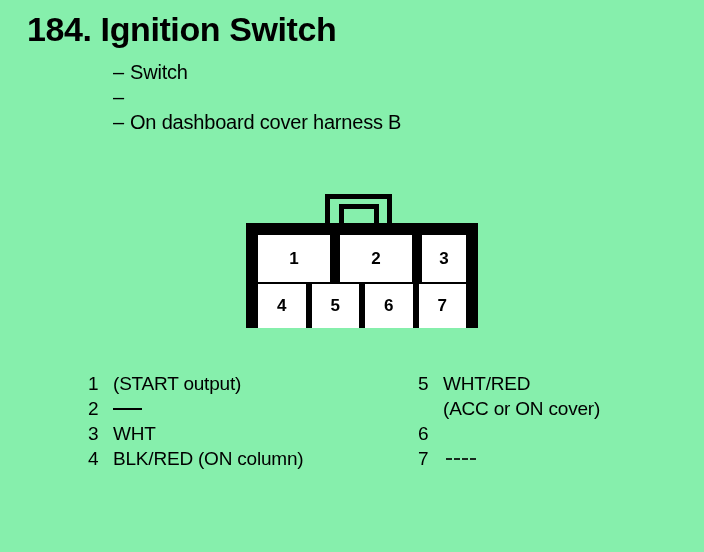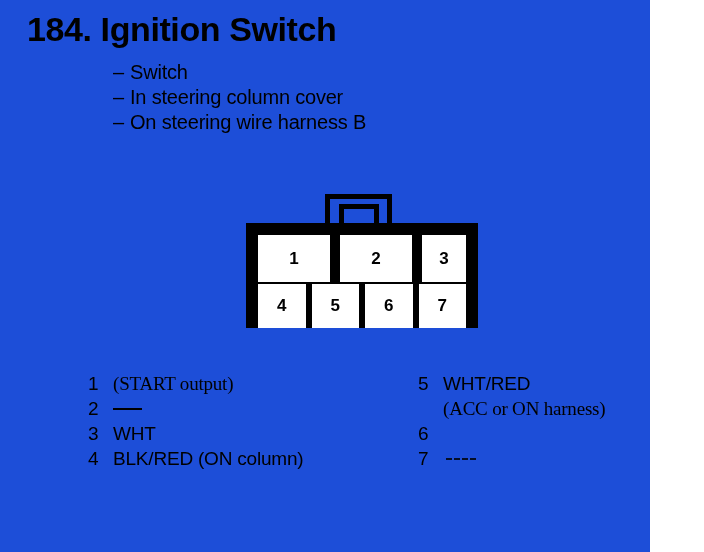--- a/index.html
+++ b/index.html
@@ -3,23 +3,23 @@
 <meta charset="utf-8">
 <title>Ignition Switch Connector</title>
 <style>
   html, body {
     margin: 0;
     padding: 0;
     background: #ffffff;
   }
   #page {
     position: relative;
-    width: 650px;
+    width: 704px;
     height: 552px;
-    background: #1d4ed8;
+    background: #86efac;
     overflow: hidden;
     font-family: "Liberation Sans", sans-serif;
     color: #000000;
     -webkit-font-smoothing: none;
   }
 
   
   .title {
     position: absolute;
     left: 27px;
@@ -143,21 +143,20 @@
   }
   .pin-num {
     flex: 0 0 25px;
     text-align: left;
   }
   .pin-body {
     flex: 1 1 auto;
   }
   .pin-sub {
     display: block;
-    font-family: Liberation Serif, serif;
   }
   .dash-solid {
     display: inline-block;
     width: 29px;
     height: 0;
     border-top: 2px solid #000;
     vertical-align: 0.28em;
   }
   .dash-faint {
     display: inline-block;
@@ -176,25 +175,24 @@
 
   <div class="title">184.  Ignition Switch</div>
 
   <div class="subtitle-list">
     <div class="subtitle-row">
       <span class="subtitle-dash">–</span>
       <span>Switch</span>
     </div>
     <div class="subtitle-row">
       <span class="subtitle-dash">–</span>
-      <span>In steering column cover</span>
     </div>
     <div class="subtitle-row">
       <span class="subtitle-dash">–</span>
-      <span>On steering wire harness B</span>
+      <span>On dashboard cover harness B</span>
     </div>
   </div>
 
   <div class="connector">
 
     <div class="latch-outer"></div>
     <div class="latch-inner"></div>
 
     <div class="body">
 
@@ -245,21 +243,21 @@
     </div>
 
   </div>
 
   <div class="legend legend-right">
 
     <div class="pin">
       <span class="pin-num">5</span>
       <span class="pin-body">
         <span>WHT/RED</span>
-        <span class="pin-sub">(ACC or ON harness)</span>
+        <span class="pin-sub">(ACC or ON cover)</span>
       </span>
     </div>
 
     <div class="pin">
       <span class="pin-num">6</span>
     </div>
 
     <div class="pin">
       <span class="pin-num">7</span>
       <span class="pin-body">

